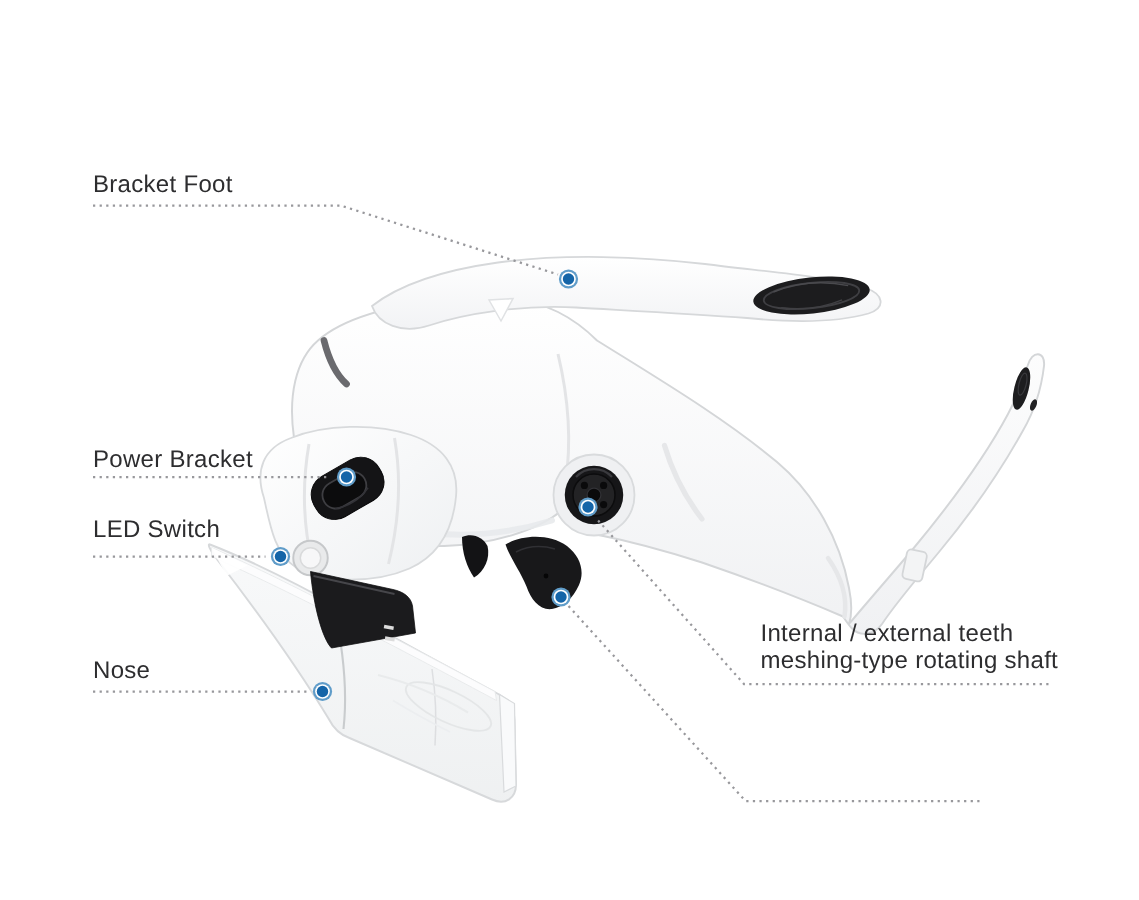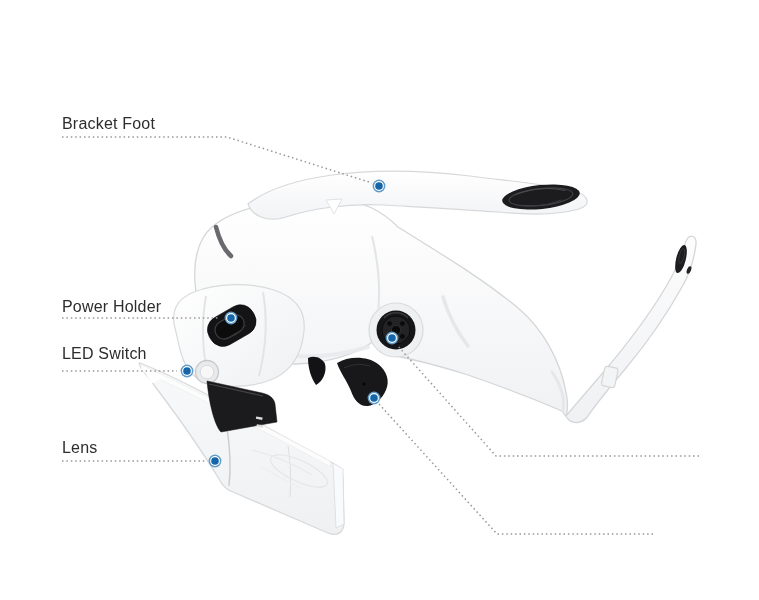--- a/index.html
+++ b/index.html
@@ -195,18 +195,20 @@
       </g>
       <g>
         <circle cx="374" cy="378" r="6.4" fill="#5f9cc9"></circle>
           <circle cx="374" cy="378" r="4.9" fill="#ffffff"></circle>
           <circle cx="374" cy="378" r="3.8" fill="#1565a8"></circle>
       </g>
     </g>
   </svg>
 
   <div class="label lbl-bracket-foot">Bracket Foot</div>
-  <div class="label lbl-power-switch">Power Holder</div>
+  <div class="label lbl-power-switch">Power Bracket</div>
   <div class="label lbl-led-light">LED Switch</div>
-  <div class="label lbl-lens">Lens</div>
+  <div class="label lbl-lens">Nose</div>
   <div class="label lbl-rotating-shaft">
+    <div>Internal / external teeth</div>
+    <div>meshing-type rotating shaft</div>
   </div>
 </div>
 
 </body></html>

